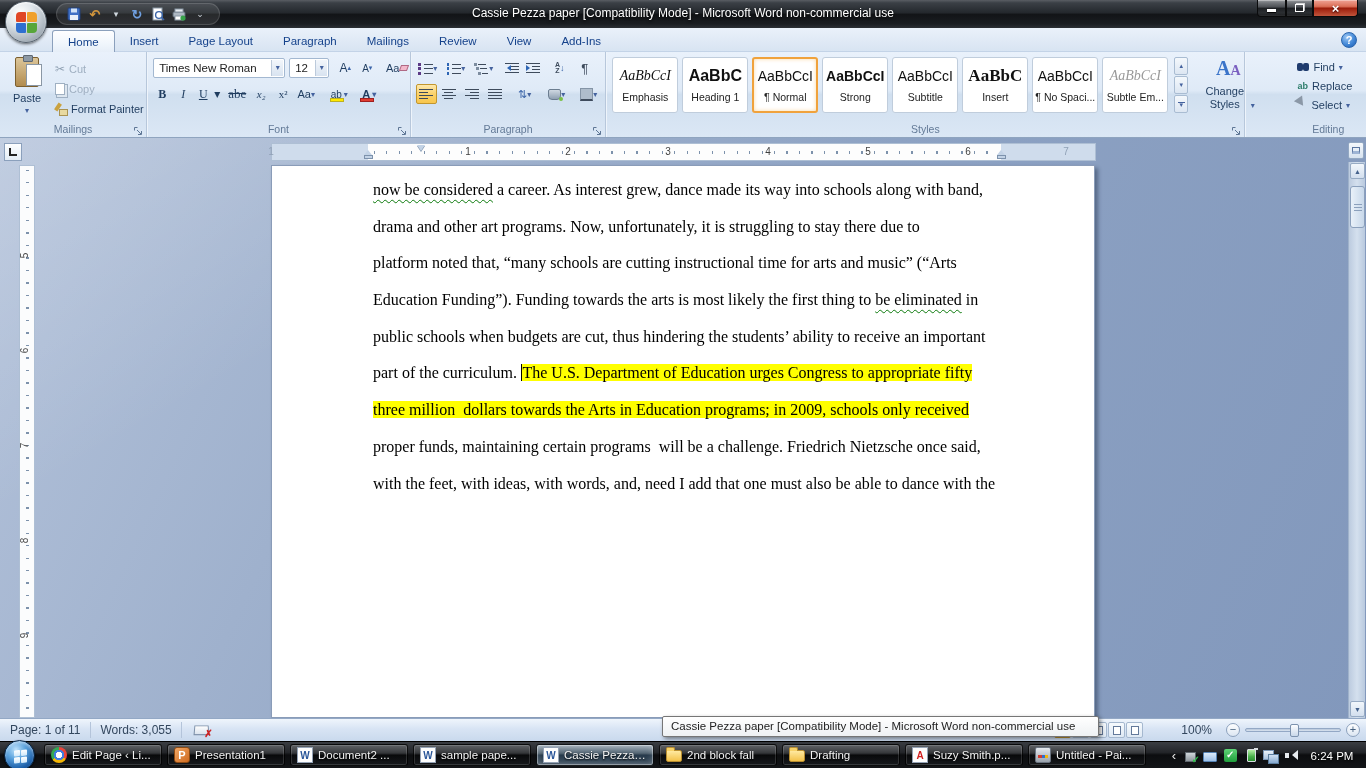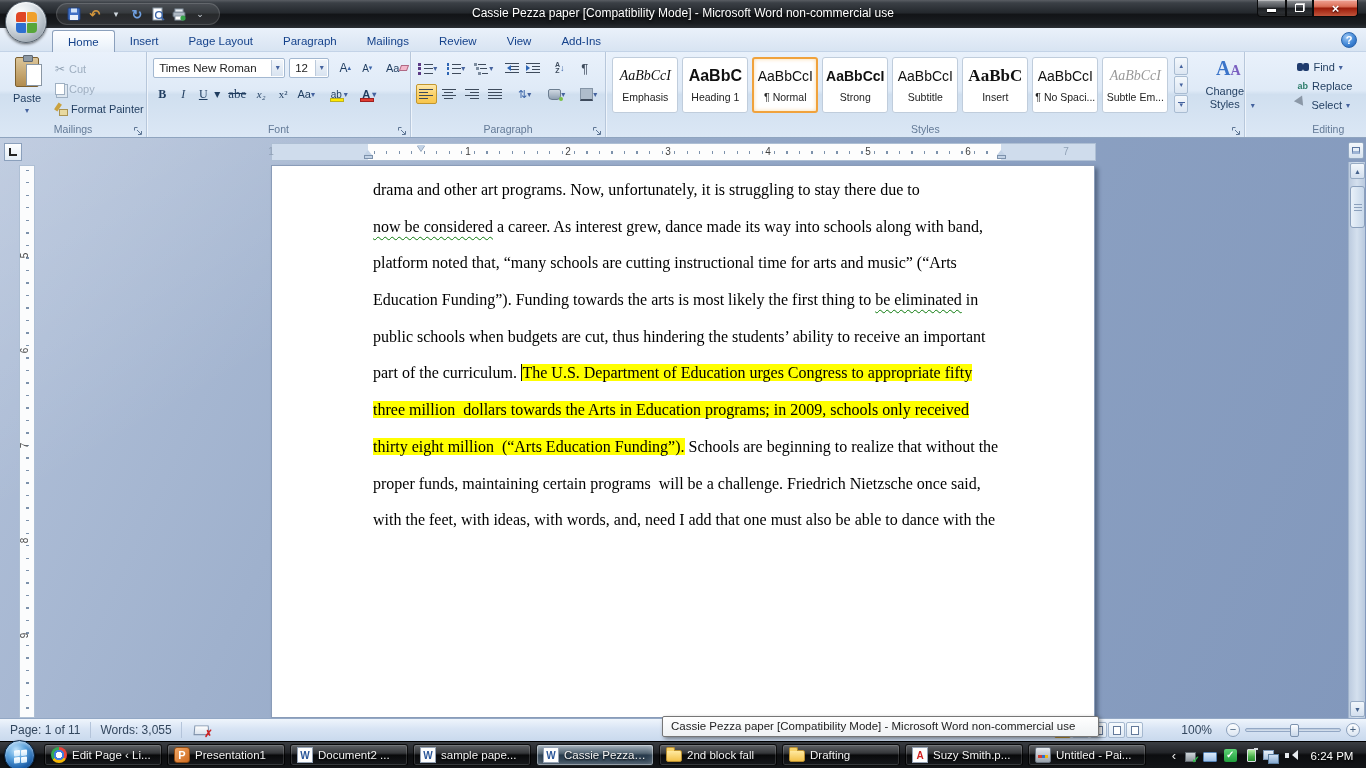--- a/index.html
+++ b/index.html
@@ -599,28 +599,27 @@
   <div class="vruler">
       <span class="vnum" style="top: 84px;">5</span>
       <span class="vnum" style="top: 179px;">6</span>
       <span class="vnum" style="top: 274px;">7</span>
       <span class="vnum" style="top: 369px;">8</span>
       <span class="vnum" style="top: 464px;">9</span>
     </div>
 
   <div class="page">
     <div class="textblock">
+        <div class="doc-line"><span class="sq">now be considered</span><span> a career. As interest grew, dance made its way into schools along with band,</span></div>
         <div class="doc-line"><span>drama and other art programs. Now, unfortunately, it is struggling to stay there due to</span></div>
-        <div class="doc-line"><span class="sq">now be considered</span><span> a career. As interest grew, dance made its way into schools along with band,</span></div>
         <div class="doc-line"><span>platform noted that, “many schools are cutting instructional time for arts and music” (“Arts</span></div>
         <div class="doc-line"><span>Education Funding”). Funding towards the arts is most likely the first thing to </span><span class="sq">be eliminated</span><span> in</span></div>
         <div class="doc-line"><span>public schools when budgets are cut, thus hindering the students’ ability to receive an important</span></div>
         <div class="doc-line"><span>part of the curriculum. </span><span class="caret"></span><span class="hl ">The U.S. Department of Education urges Congress to appropriate fifty</span></div>
         <div class="doc-line"><span class="hl ">three million  dollars towards the Arts in Education programs; in 2009, schools only received</span></div>
-        <div class="doc-line"><span class="hl ">thirty eight million  (“Arts Education Funding”).</span><span> Schools are beginning to realize that without the</span></div>
         <div class="doc-line"><span>proper funds, maintaining certain programs  will be a challenge. Friedrich Nietzsche once said,</span></div>
         <div class="doc-line"><span>with the feet, with ideas, with words, and, need I add that one must also be able to dance with the</span></div>
       </div>
   </div>
 
   <div class="vscroll">
     <div class="vs-btn" style="top:1px;">▲</div>
     <div class="vs-thumb">
         <i></i>
         <i></i>

